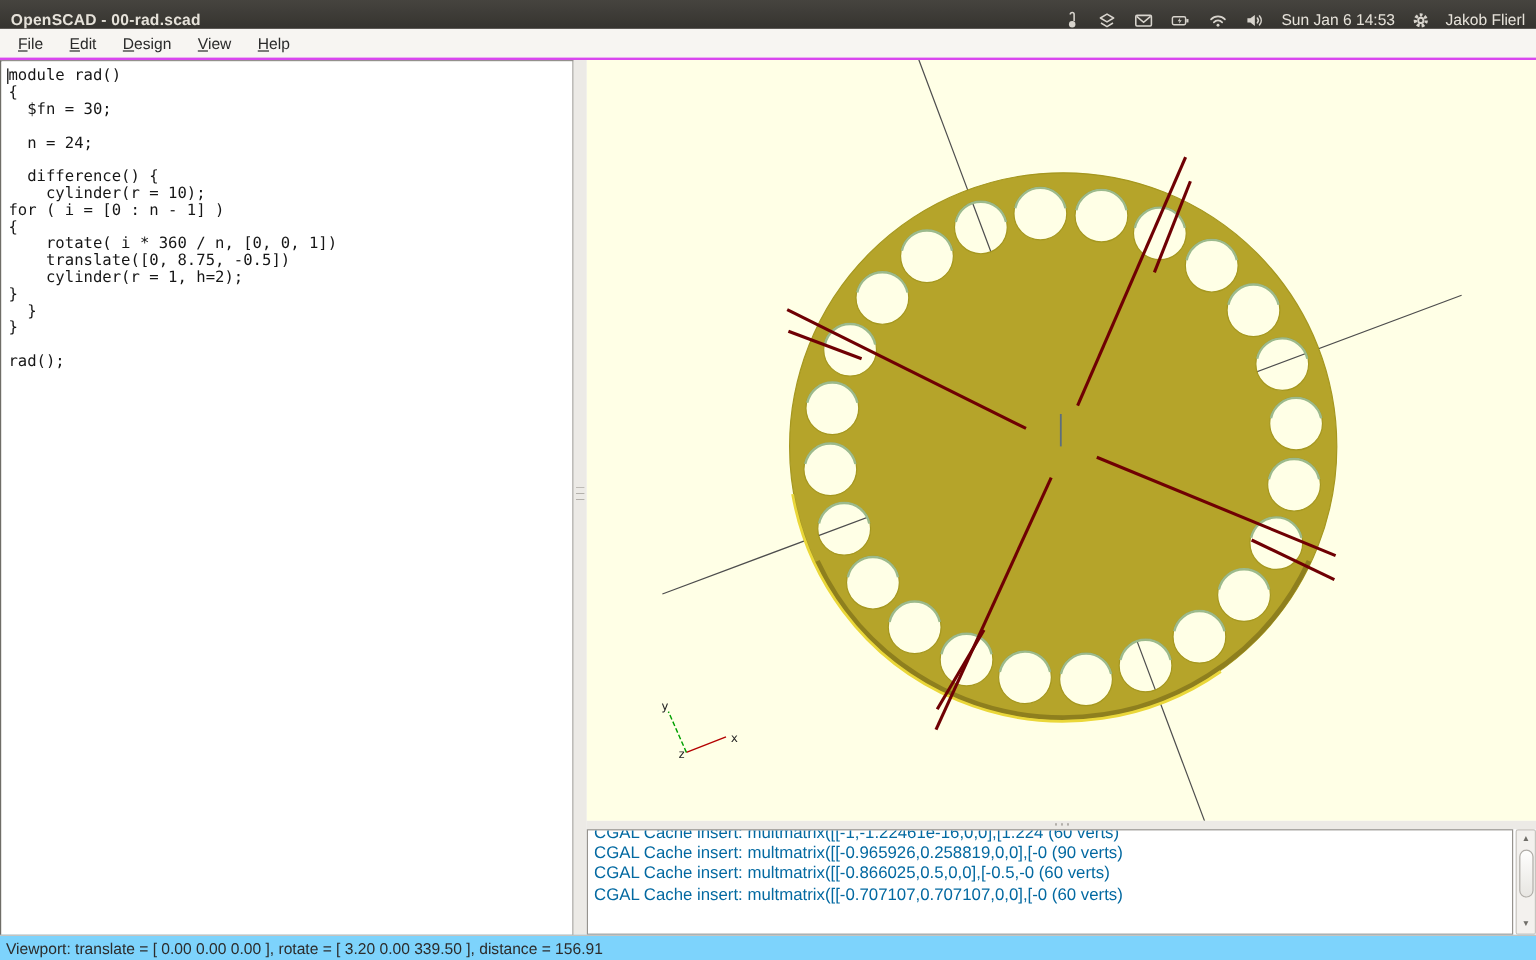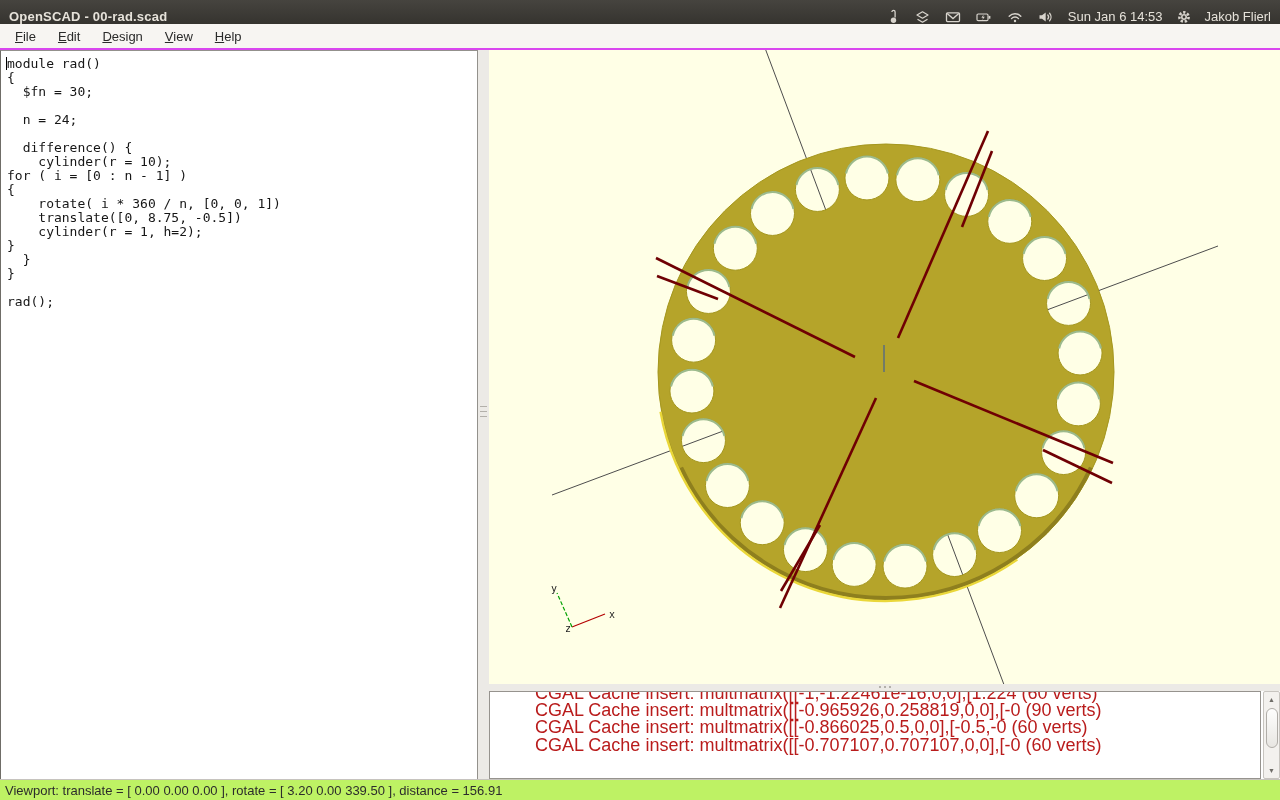--- a/index.html
+++ b/index.html
@@ -37,32 +37,32 @@
   .rightcol{position:absolute;left:489px;top:0;right:0;bottom:0;}
   svg.viewport{position:absolute;left:0;top:0;background:#ffffe6;display:block;}
 
   .hsplitter{position:absolute;left:0;right:0;top:634px;height:7px;background:#eceae6;}
   .hhandle{position:absolute;left:390px;top:2px;width:13px;height:2px;
     background:repeating-linear-gradient(90deg,#b3b0aa 0 2px,transparent 2px 5px);}
 
   .console{position:absolute;left:0;right:0;top:641px;bottom:0;}
   .console-text{position:absolute;left:0;top:0;right:19px;bottom:1px;background:#fff;
     box-sizing:border-box;border:1px solid #96938e;overflow:hidden;}
-  .console-inner{margin-top:-7px;padding-left:5px;font-size:18px;line-height:17.2px;color:#b91c1c;margin-left:40px;}
+  .console-inner{margin-top:-7px;padding-left:5px;font-size:14px;line-height:17.2px;color:#0369a1;}
   .console-scrollbar{position:absolute;right:0;top:0;width:17px;bottom:1px;
     background:#f3f1ee;border:1px solid #c7c4bf;border-radius:2px;box-sizing:border-box;}
   .sb-btn{position:absolute;left:1px;right:1px;height:13px;color:#6f6d68;font-size:7px;
     text-align:center;line-height:13px;}
   .sb-btn.up{top:1px;}
   .sb-btn.down{bottom:1px;}
   .sb-thumb{position:absolute;left:1.5px;right:1.5px;top:16px;height:38px;border-radius:7px;
     background:linear-gradient(#fefefd,#e8e6e2);border:1px solid #b0ada8;}
 
   
-  .statusbar{position:absolute;left:0;right:0;bottom:0;height:20px;background:#bef264;
+  .statusbar{position:absolute;left:0;right:0;bottom:0;height:20px;background:#7dd3fc;
     border-top:1px solid #c6c3be;display:flex;align-items:center;}
   .statusbar span{font-size:13px;color:#2c2c2c;margin-left:5px;white-space:nowrap;}
 </style>
 </head>
 <body>
 
 <div class="titlebar">
   <span class="title">OpenSCAD - 00-rad.scad</span>
   <div class="tray">
     <span>

